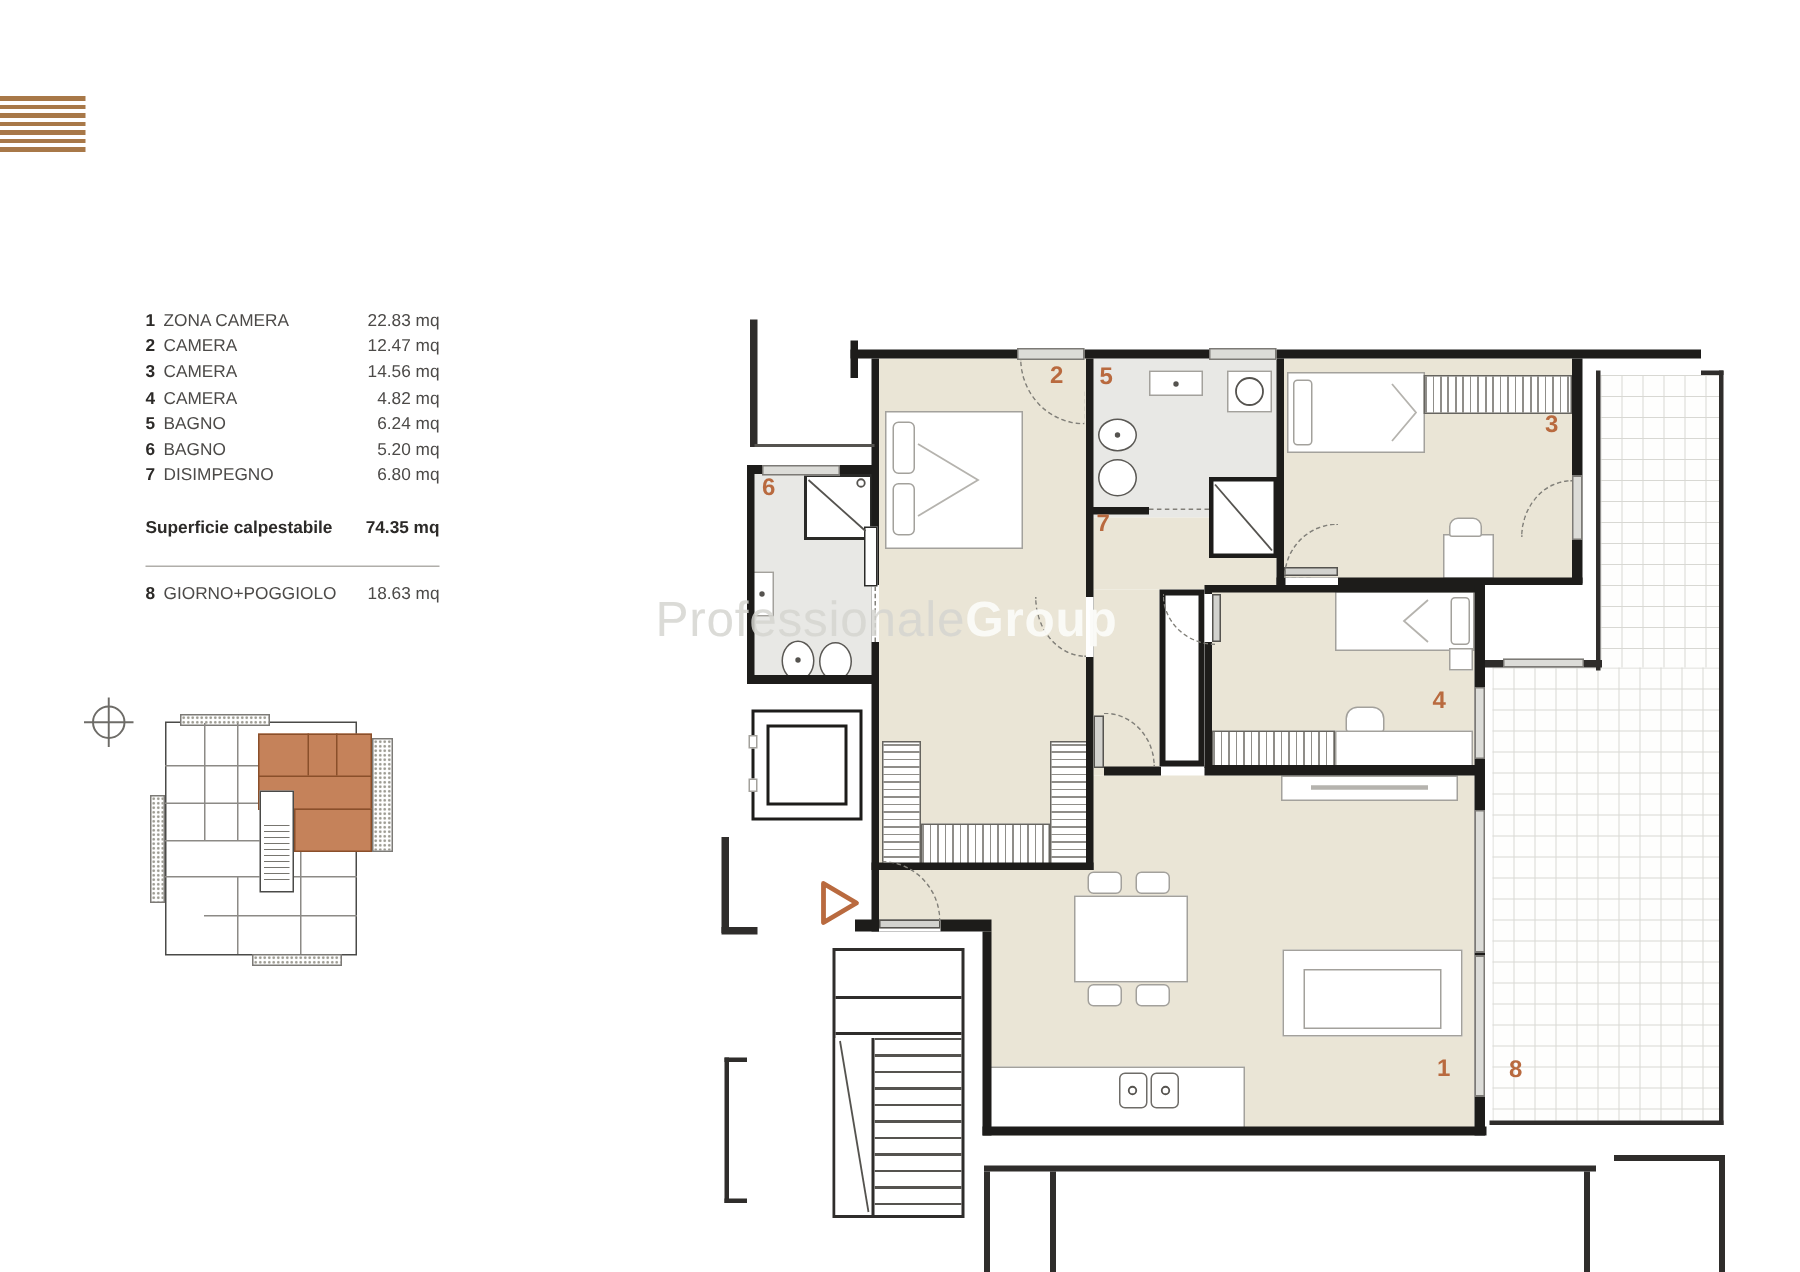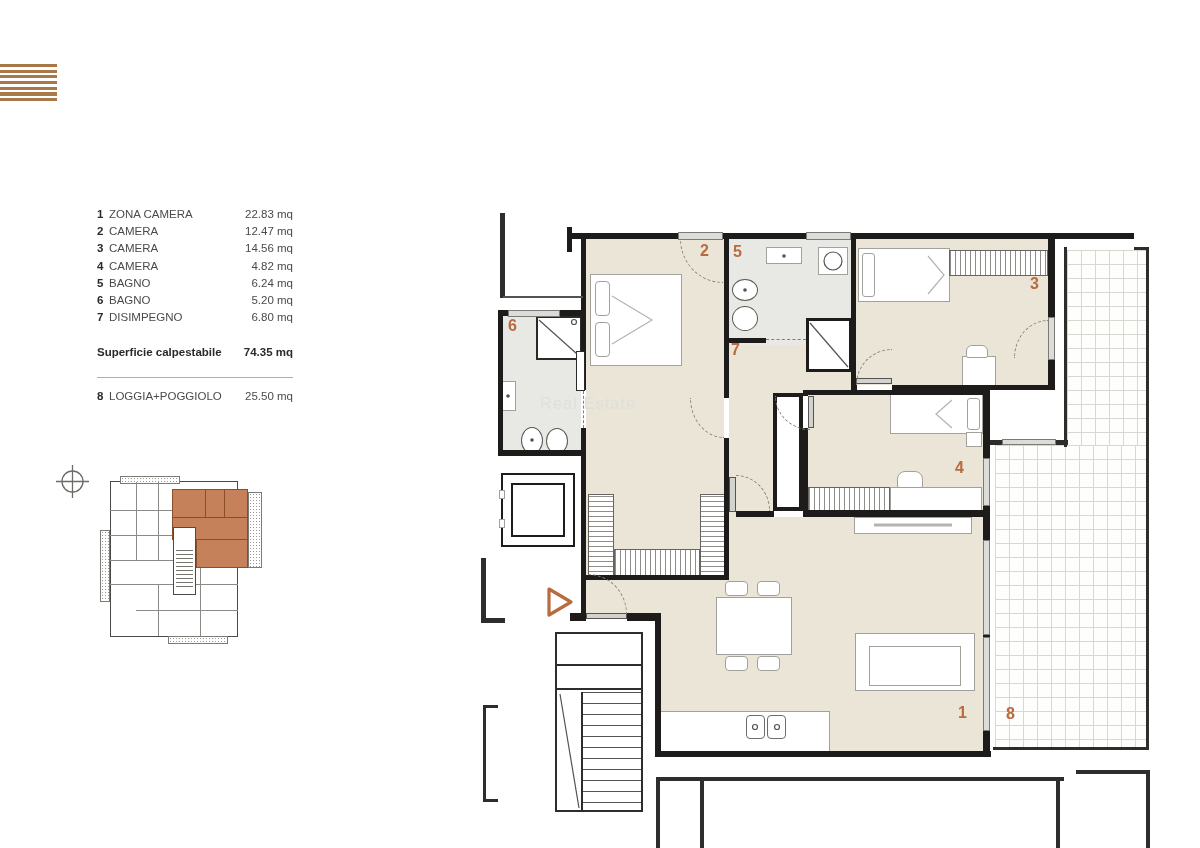--- a/index.html
+++ b/index.html
@@ -97,22 +97,22 @@
       <span class="llab">DISIMPEGNO</span>
       <span class="lval">6.80 mq</span>
     </div>
     <div class="ltotal">
       <span class="llab">Superficie calpestabile</span>
       <span class="lval">74.35 mq</span>
     </div>
     <div class="ldiv"></div>
     <div class="lrow">
       <span class="lnum">8</span>
-      <span class="llab">LOGGIA+POGGIOLO</span>
-      <span class="lval">25.50 mq</span>
+      <span class="llab">GIORNO+POGGIOLO</span>
+      <span class="lval">18.63 mq</span>
     </div>
   </div>
 
   <div class="abs">
     <div class="abs" style="left:110px;top:481px;width:128px;height:156px;border:1.5px solid #4a4a48;background:#fff"></div>
     <div class="dots" style="left:120px;top:476px;width:60px;height:8px"></div>
     <div class="dots" style="left:100px;top:530px;width:10px;height:72px"></div>
     <div class="dots" style="left:248px;top:492px;width:14px;height:76px"></div>
     <div class="dots" style="left:168px;top:636px;width:60px;height:8px"></div>
 
@@ -309,16 +309,16 @@
   <span class="num" style="left:958px;top:705px">1</span>
   <span class="num" style="left:700px;top:243px">2</span>
   <span class="num" style="left:1030px;top:276px">3</span>
   <span class="num" style="left:955px;top:460px">4</span>
   <span class="num" style="left:733px;top:244px">5</span>
   <span class="num" style="left:508px;top:318px">6</span>
   <span class="num" style="left:731px;top:342px">7</span>
   <span class="num" style="left:1006px;top:706px">8</span>
 
   <div class="wm">
-    <div class="wm2">Real Estate</div>
+    <div class="wm1"><span>Professionale</span><b>Group</b></div>
   </div>
 
 </div>
 
 </body></html>

